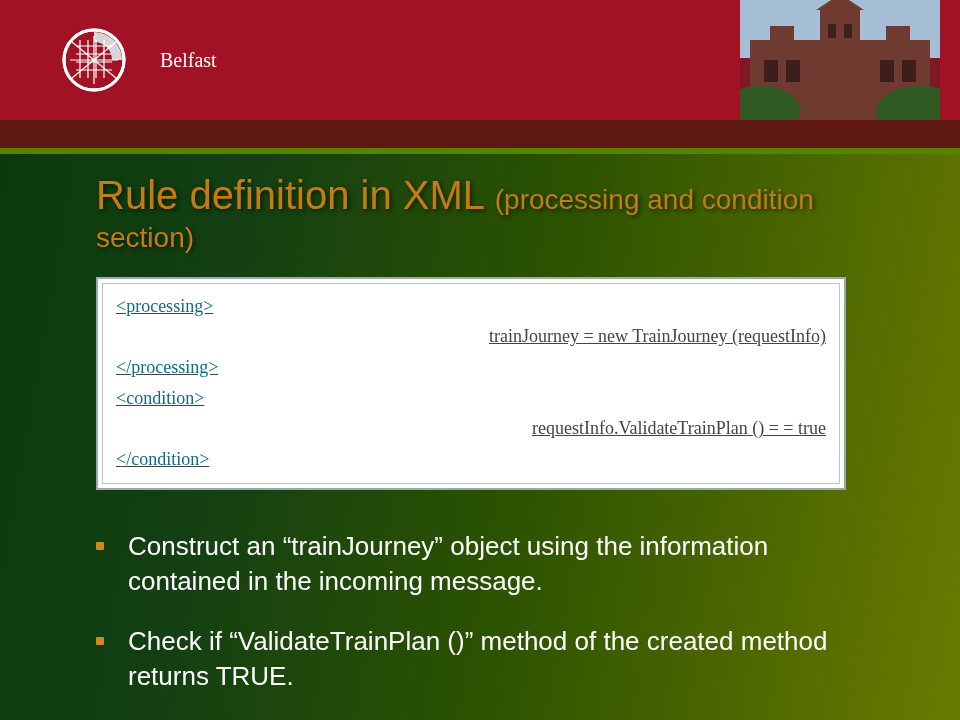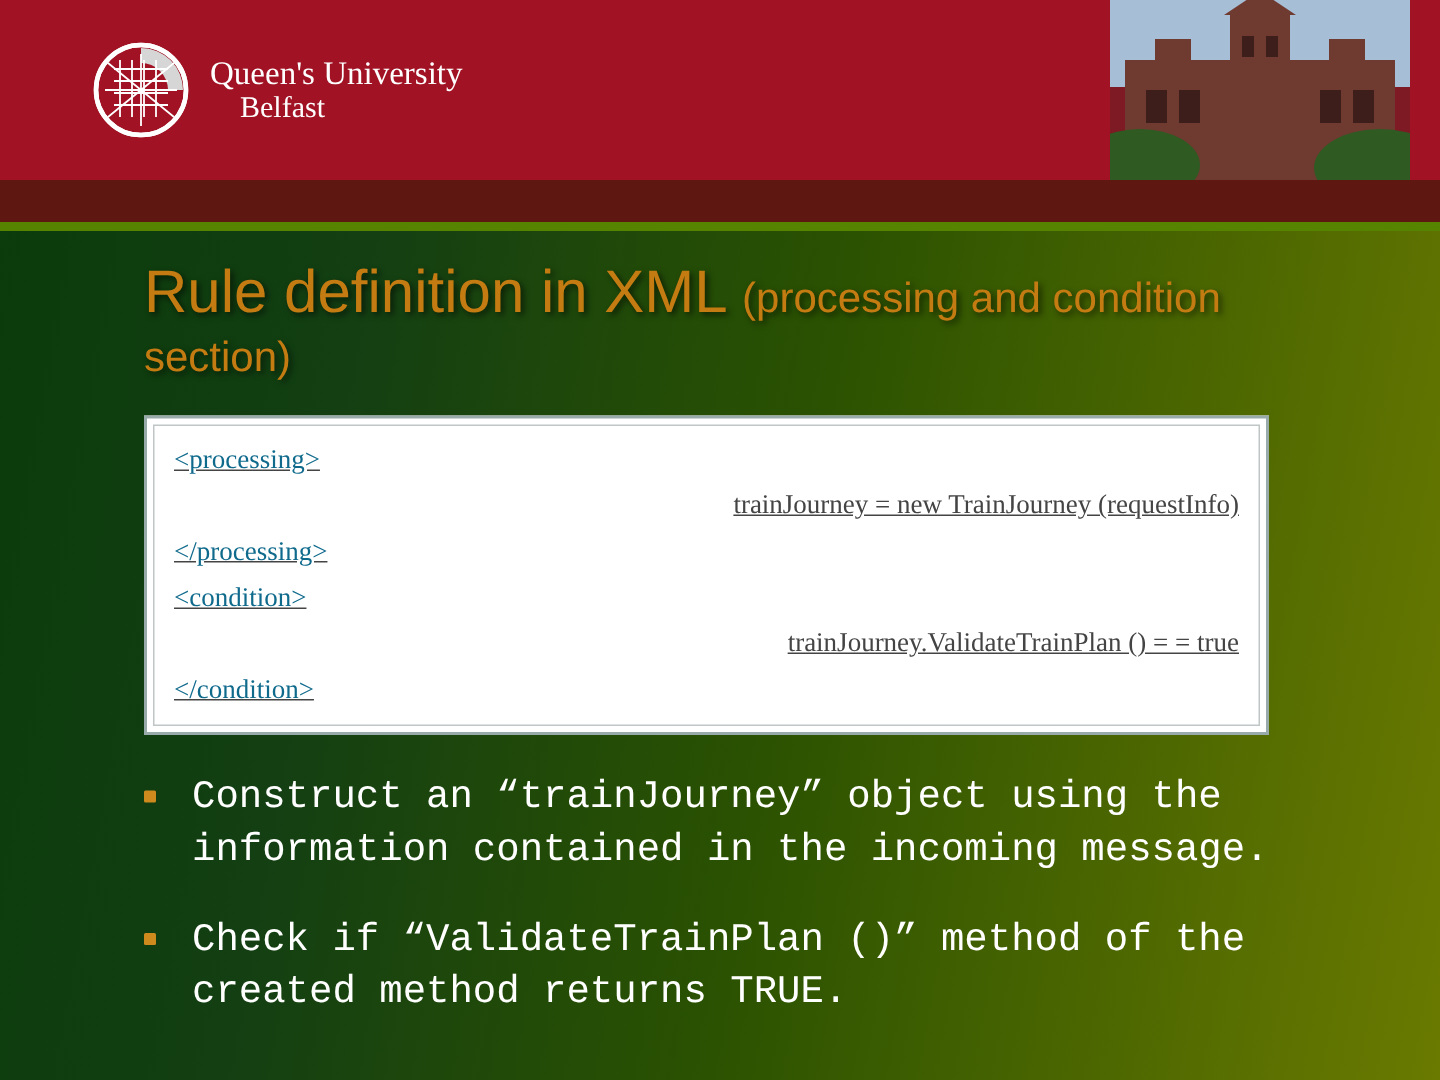--- a/index.html
+++ b/index.html
@@ -85,25 +85,24 @@
   .code-box::before{
     content:"";
     position:absolute;
     inset:4px;
     border:1px solid #c0c6c6;
     pointer-events:none;
   }
   .code-box .tag { color: #0f6a8c; }
   .code-box .ind { padding-left: 42px; display: block; text-align: right; }
   .bullets {
-    margin-top: 24px;
+    margin-top: 39px;
     color: #ffffff;
     font-size: 26px;
     line-height: 1.35;
-    font-family: Liberation Mono, monospace;
   }
   .bullets .item {
     display: flex;
     margin-bottom: 24px;
   }
   .bullets .dot {
     width: 8px;
     height: 8px;
     background: #cf8a1e;
     border-radius: 1px;
@@ -124,21 +123,20 @@
         <circle cx="32" cy="32" r="30" fill="#a01224" stroke="#fff" stroke-width="3"></circle>
         <path d="M32 4 A28 28 0 0 1 60 32 L50 32 A18 18 0 0 0 32 14 Z" fill="#d6d6d6"></path>
         <g stroke="#fff" stroke-width="1.2" fill="none">
           <path d="M14 18 L50 18 M14 26 L50 26 M14 34 L50 34 M14 42 L50 42"></path>
           <path d="M18 12 L18 50 M26 12 L26 50 M34 12 L34 50 M42 12 L42 50"></path>
           <path d="M10 14 L54 50 M10 50 L54 14 M32 8 L32 56 M8 32 L56 32"></path>
         </g>
         <circle cx="32" cy="32" r="30" fill="none" stroke="#fff" stroke-width="3"></circle>
       </svg>
       <div class="logo-text">
-        <span class="l1">Queen's University</span>
         <span class="l2">Belfast</span>
       </div>
     </div>
     <div class="tower">
       <svg viewBox="0 0 200 120" preserveAspectRatio="xMidYMid slice">
         <rect width="200" height="120" fill="#7e1a24"></rect>
         <rect x="0" y="0" width="200" height="58" fill="#a6bfd6"></rect>
         <g fill="#6f3a30">
           <rect x="10" y="40" width="180" height="80"></rect>
           <rect x="80" y="10" width="40" height="60"></rect>
@@ -167,21 +165,21 @@
   <div class="content">
     <h1 class="title">
       <span class="big">Rule definition in XML </span><span class="small">(processing and condition section)</span>
     </h1>
 
     <div class="code-box">
       <span class="tag">&lt;processing&gt;</span><br>
       <span class="ind">trainJourney = new TrainJourney (requestInfo)</span>
       <span class="tag">&lt;/processing&gt;</span><br>
       <span class="tag">&lt;condition&gt;</span><br>
-      <span class="ind">trainJourney.ValidateTrainPlan () = = true</span>
+      <span class="ind">requestInfo.ValidateTrainPlan () = = true</span>
       <span class="tag">&lt;/condition&gt;</span>
     </div>
 
     <div class="bullets">
       <div class="item">
         <div class="dot"></div>
         <div class="text">Construct an “trainJourney” object using the information contained in the incoming message.</div>
       </div>
       <div class="item">
         <div class="dot"></div>

